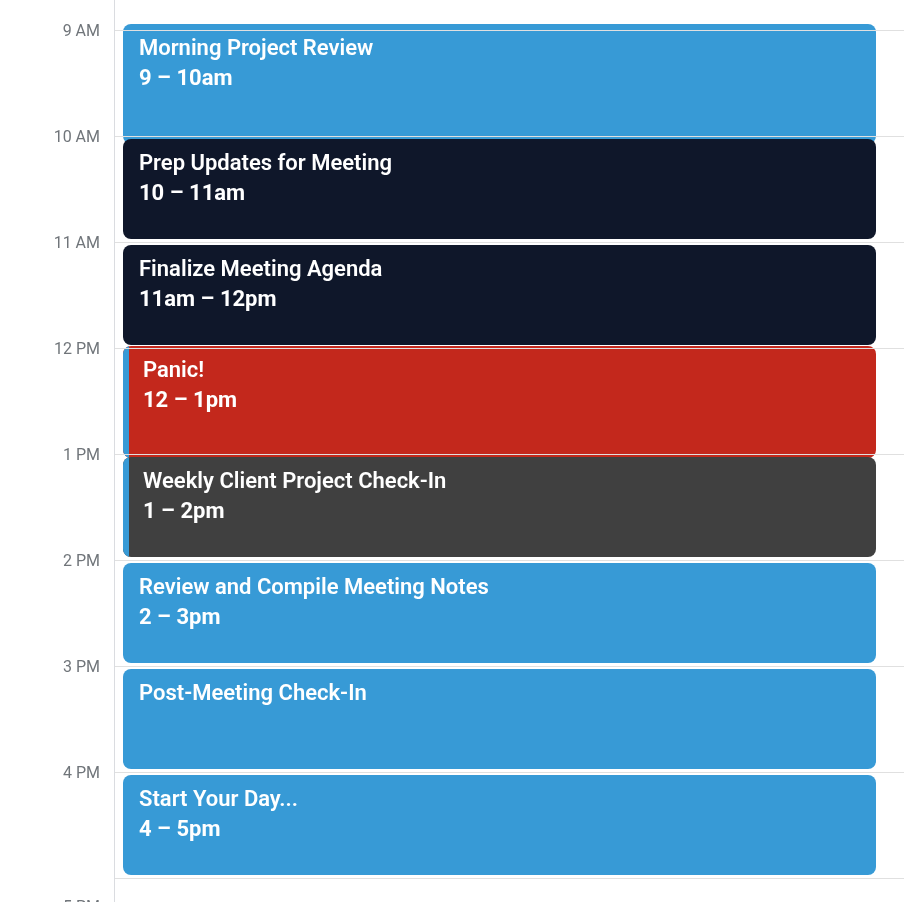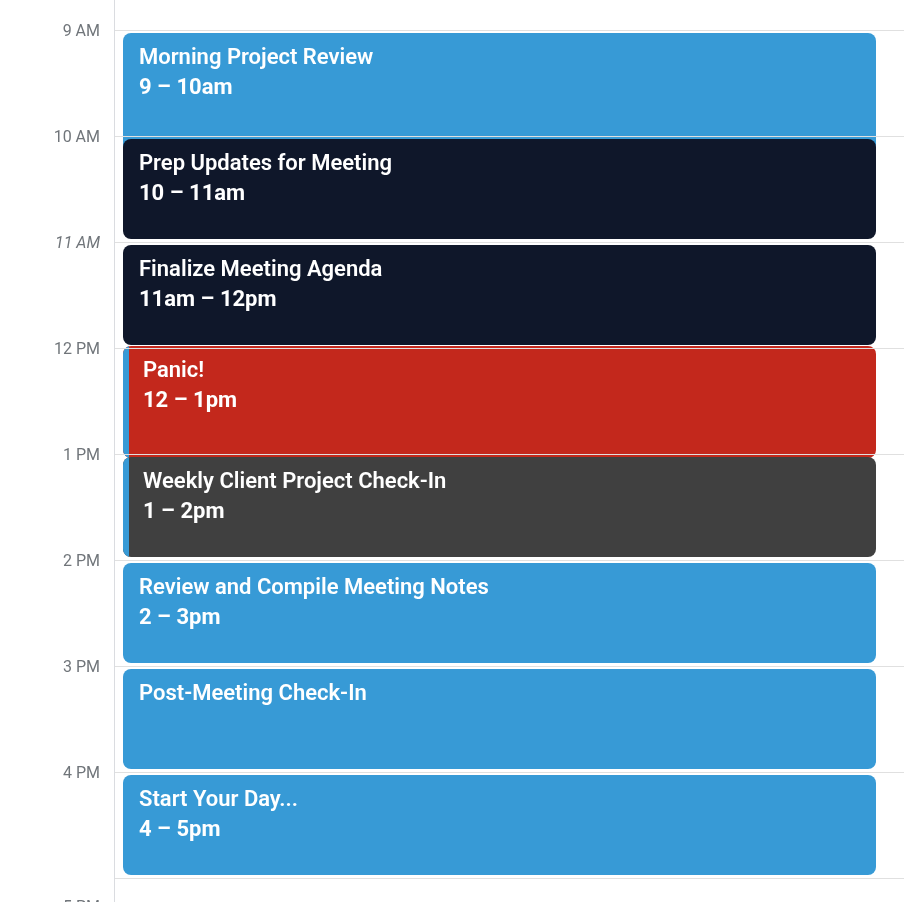--- a/index.html
+++ b/index.html
@@ -90,31 +90,31 @@
     line-height: 1.25;
   }
 </style>
 </head>
 <body>
 
 <div class="calendar-container">
   <div class="time-gutter">
       <div class="time-label" style="top: 30px;">9 AM</div>
       <div class="time-label" style="top: 136px;">10 AM</div>
-      <div class="time-label" style="top: 242px; font-style: italic;">11 AM</div>
+      <div class="time-label" style="top: 242px;">11 AM</div>
       <div class="time-label" style="top: 348px;">12 PM</div>
       <div class="time-label" style="top: 454px;">1 PM</div>
       <div class="time-label" style="top: 560px;">2 PM</div>
       <div class="time-label" style="top: 666px;">3 PM</div>
       <div class="time-label" style="top: 772px;">4 PM</div>
       <div class="time-label" style="top: 878px; margin-top: 28px;">5 PM</div>
     </div>
   <div class="grid-area">
     <div class="events-layer">
-        <div class="event" style="top: 33px; height: 120px; background: rgb(55, 154, 214);">
+        <div class="event" style="top: 24px; height: 120px; background: rgb(55, 154, 214);">
           <div class="event-title">Morning Project Review</div>
           <div class="event-time">9 – 10am</div>
         </div>
         <div class="event" style="top: 139px; height: 100px; background: #0f172a;">
           <div class="event-title">Prep Updates for Meeting</div>
           <div class="event-time">10 – 11am</div>
         </div>
         <div class="event" style="top: 245px; height: 100px; background: #0f172a;">
           <div class="event-title">Finalize Meeting Agenda</div>
           <div class="event-time">11am – 12pm</div>

